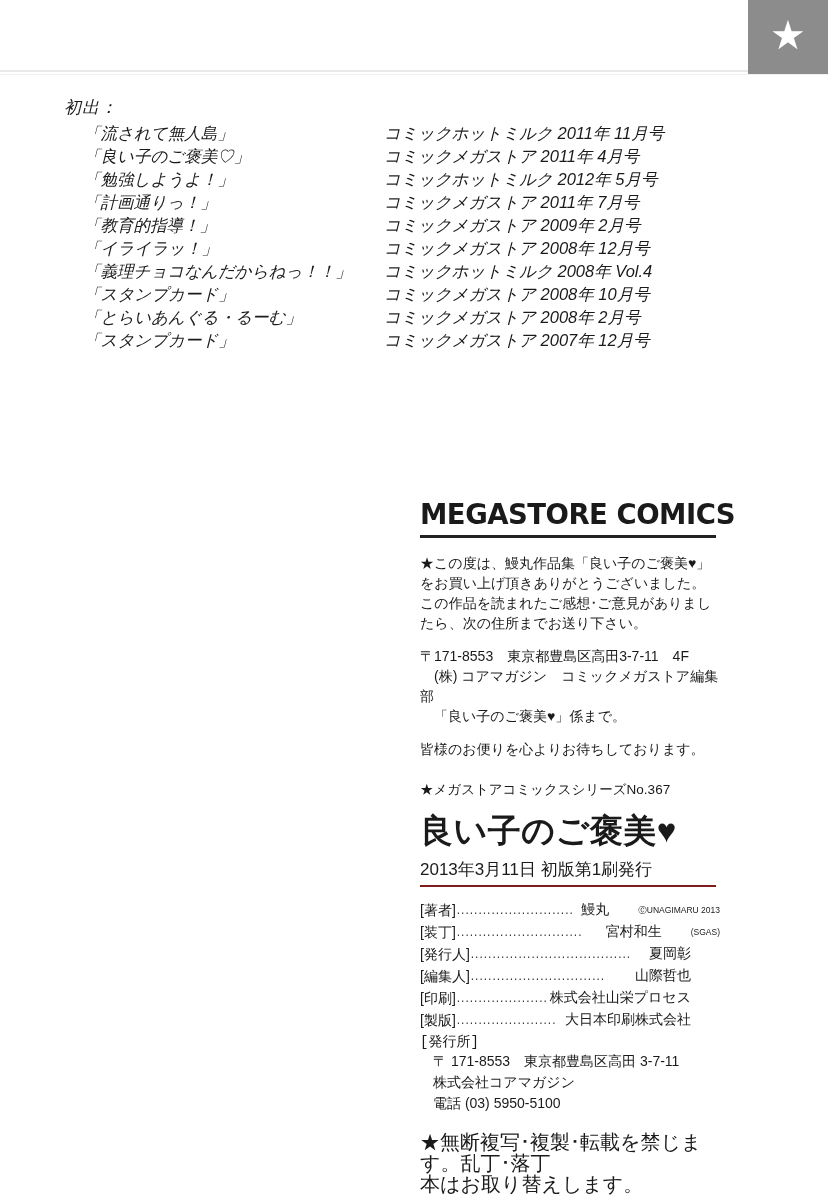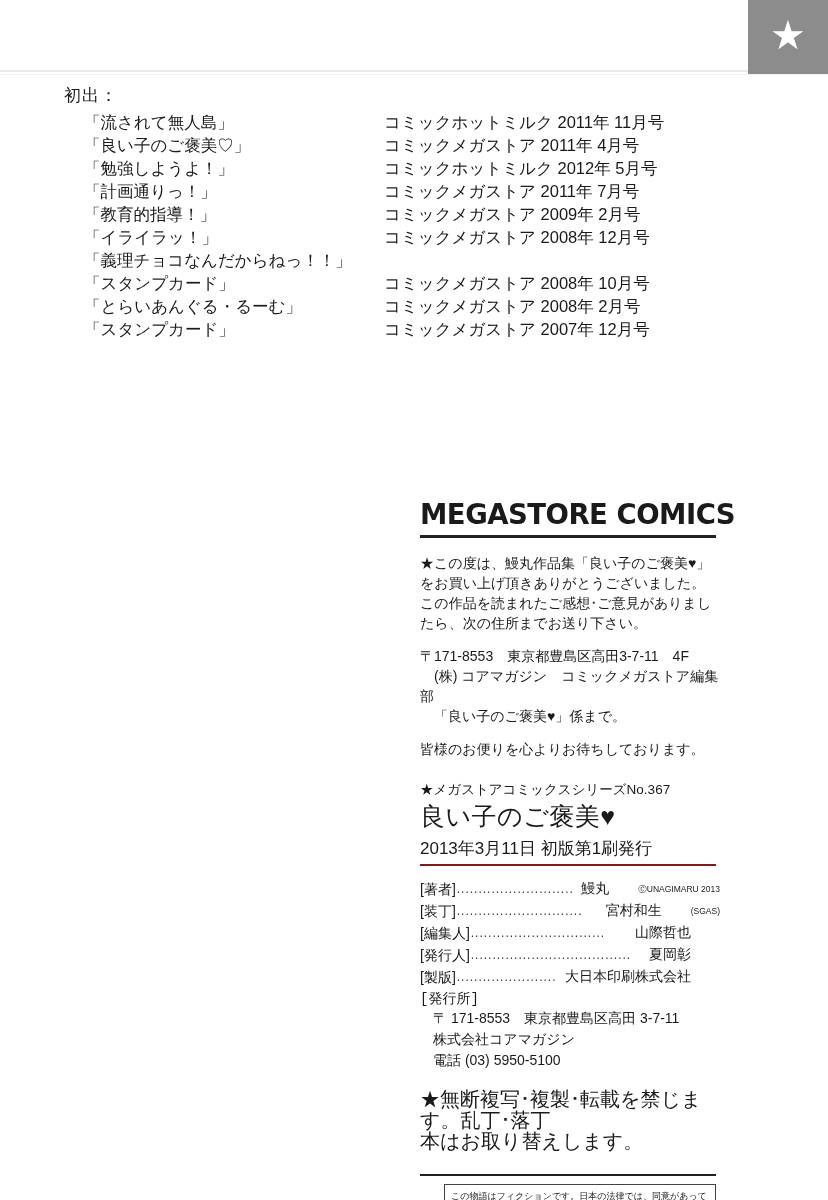--- a/index.html
+++ b/index.html
@@ -55,36 +55,37 @@
   .star-glyph {
     color: #ffffff;
     font-size: 40px;
     line-height: 40px;
     margin-top: -4px;
   }
 
   
   .firstpub {
     position: absolute;
-    top: 84px;
+    top: 96px;
     left: 64px;
     width: 700px;
+    font-style: italic;
   }
   .firstpub-title {
     font-size: 17px;
     letter-spacing: 1px;
     margin-bottom: 4px;
   }
   .firstpub-rows {
     margin-left: 20px;
   }
   .fp-row {
     display: flex;
     height: 23px;
-    align-items: center;
+    align-items: flex-start;
   }
   .fp-title {
     width: 300px;
     font-size: 16.5px;
     white-space: nowrap;
   }
   .fp-mag {
     font-size: 16.5px;
     white-space: nowrap;
   }
@@ -118,23 +119,23 @@
   .para.tight {
     margin-top: 13px;
   }
 
   .series-line {
     font-size: 13.5px;
     margin-top: 22px;
     white-space: nowrap;
   }
   .book-title {
-    font-size: 25px;
-    font-weight: normal;
-    margin-top: 1px;
+    font-size: 33px;
+    font-weight: bold;
+    margin-top: 10px;
     letter-spacing: 0.5px;
   }
   .pubdate {
     font-size: 17px;
     margin-top: 4px;
     padding-bottom: 4px;
     border-bottom: 2px solid #7f1d1d;
     width: 296px;
     box-sizing: border-box;
   }
@@ -245,20 +246,21 @@
     <div class="fp-row">
       <div class="fp-title">「教育的指導！」</div>
       <div class="fp-mag">コミックメガストア 2009年 2月号</div>
     </div>
     <div class="fp-row">
       <div class="fp-title">「イライラッ！」</div>
       <div class="fp-mag">コミックメガストア 2008年 12月号</div>
     </div>
     <div class="fp-row">
       <div class="fp-title">「義理チョコなんだからねっ！！」</div>
+      <div class="fp-mag">コミックホットミルク 2008年 Vol.4</div>
     </div>
     <div class="fp-row">
       <div class="fp-title">「スタンプカード」</div>
       <div class="fp-mag">コミックメガストア 2008年 10月号</div>
     </div>
     <div class="fp-row">
       <div class="fp-title">「とらいあんぐる・るーむ」</div>
       <div class="fp-mag">コミックメガストア 2008年 2月号</div>
     </div>
     <div class="fp-row">
@@ -295,31 +297,36 @@
       <span class="credit-value"><span>鰻丸</span><span class="tiny">ⒸUNAGIMARU 2013</span></span>
     </div>
 
     <div class="credit-row">
       <span class="credit-label">[装丁]</span>
       <span class="credit-dots">.............................</span>
       <span class="credit-value"><span>宮村和生</span><span class="tiny">(SGAS)</span></span>
     </div>
 
     <div class="credit-row">
+      <span class="credit-label">[発行人]</span>
+      <span class="credit-dots">.....................................</span>
+      <span class="credit-value"><span>夏岡彰</span><span class="tiny"></span></span>
+    </div>
+
+    <div class="credit-row">
       <span class="credit-label">[編集人]</span>
       <span class="credit-dots">...............................</span>
       <span class="credit-value"><span>山際哲也</span><span class="tiny"></span></span>
     </div>
 
     <div class="credit-row">
-      <span class="credit-label">[発行人]</span>
-      <span class="credit-dots">.....................................</span>
-      <span class="credit-value"><span>夏岡彰</span><span class="tiny"></span></span>
-    </div>
-
+      <span class="credit-label">[印刷]</span>
+      <span class="credit-dots">.....................</span>
+      <span class="credit-value"><span>株式会社山栄プロセス</span><span class="tiny"></span></span>
+    </div>
 
     <div class="credit-row">
       <span class="credit-label">[製版]</span>
       <span class="credit-dots">.......................</span>
       <span class="credit-value"><span>大日本印刷株式会社</span><span class="tiny"></span></span>
     </div>
 
     <div class="addr-head">[発行所]</div>
     <div class="addr-lines">〒 171-8553　東京都豊島区高田 3-7-11
 株式会社コアマガジン

